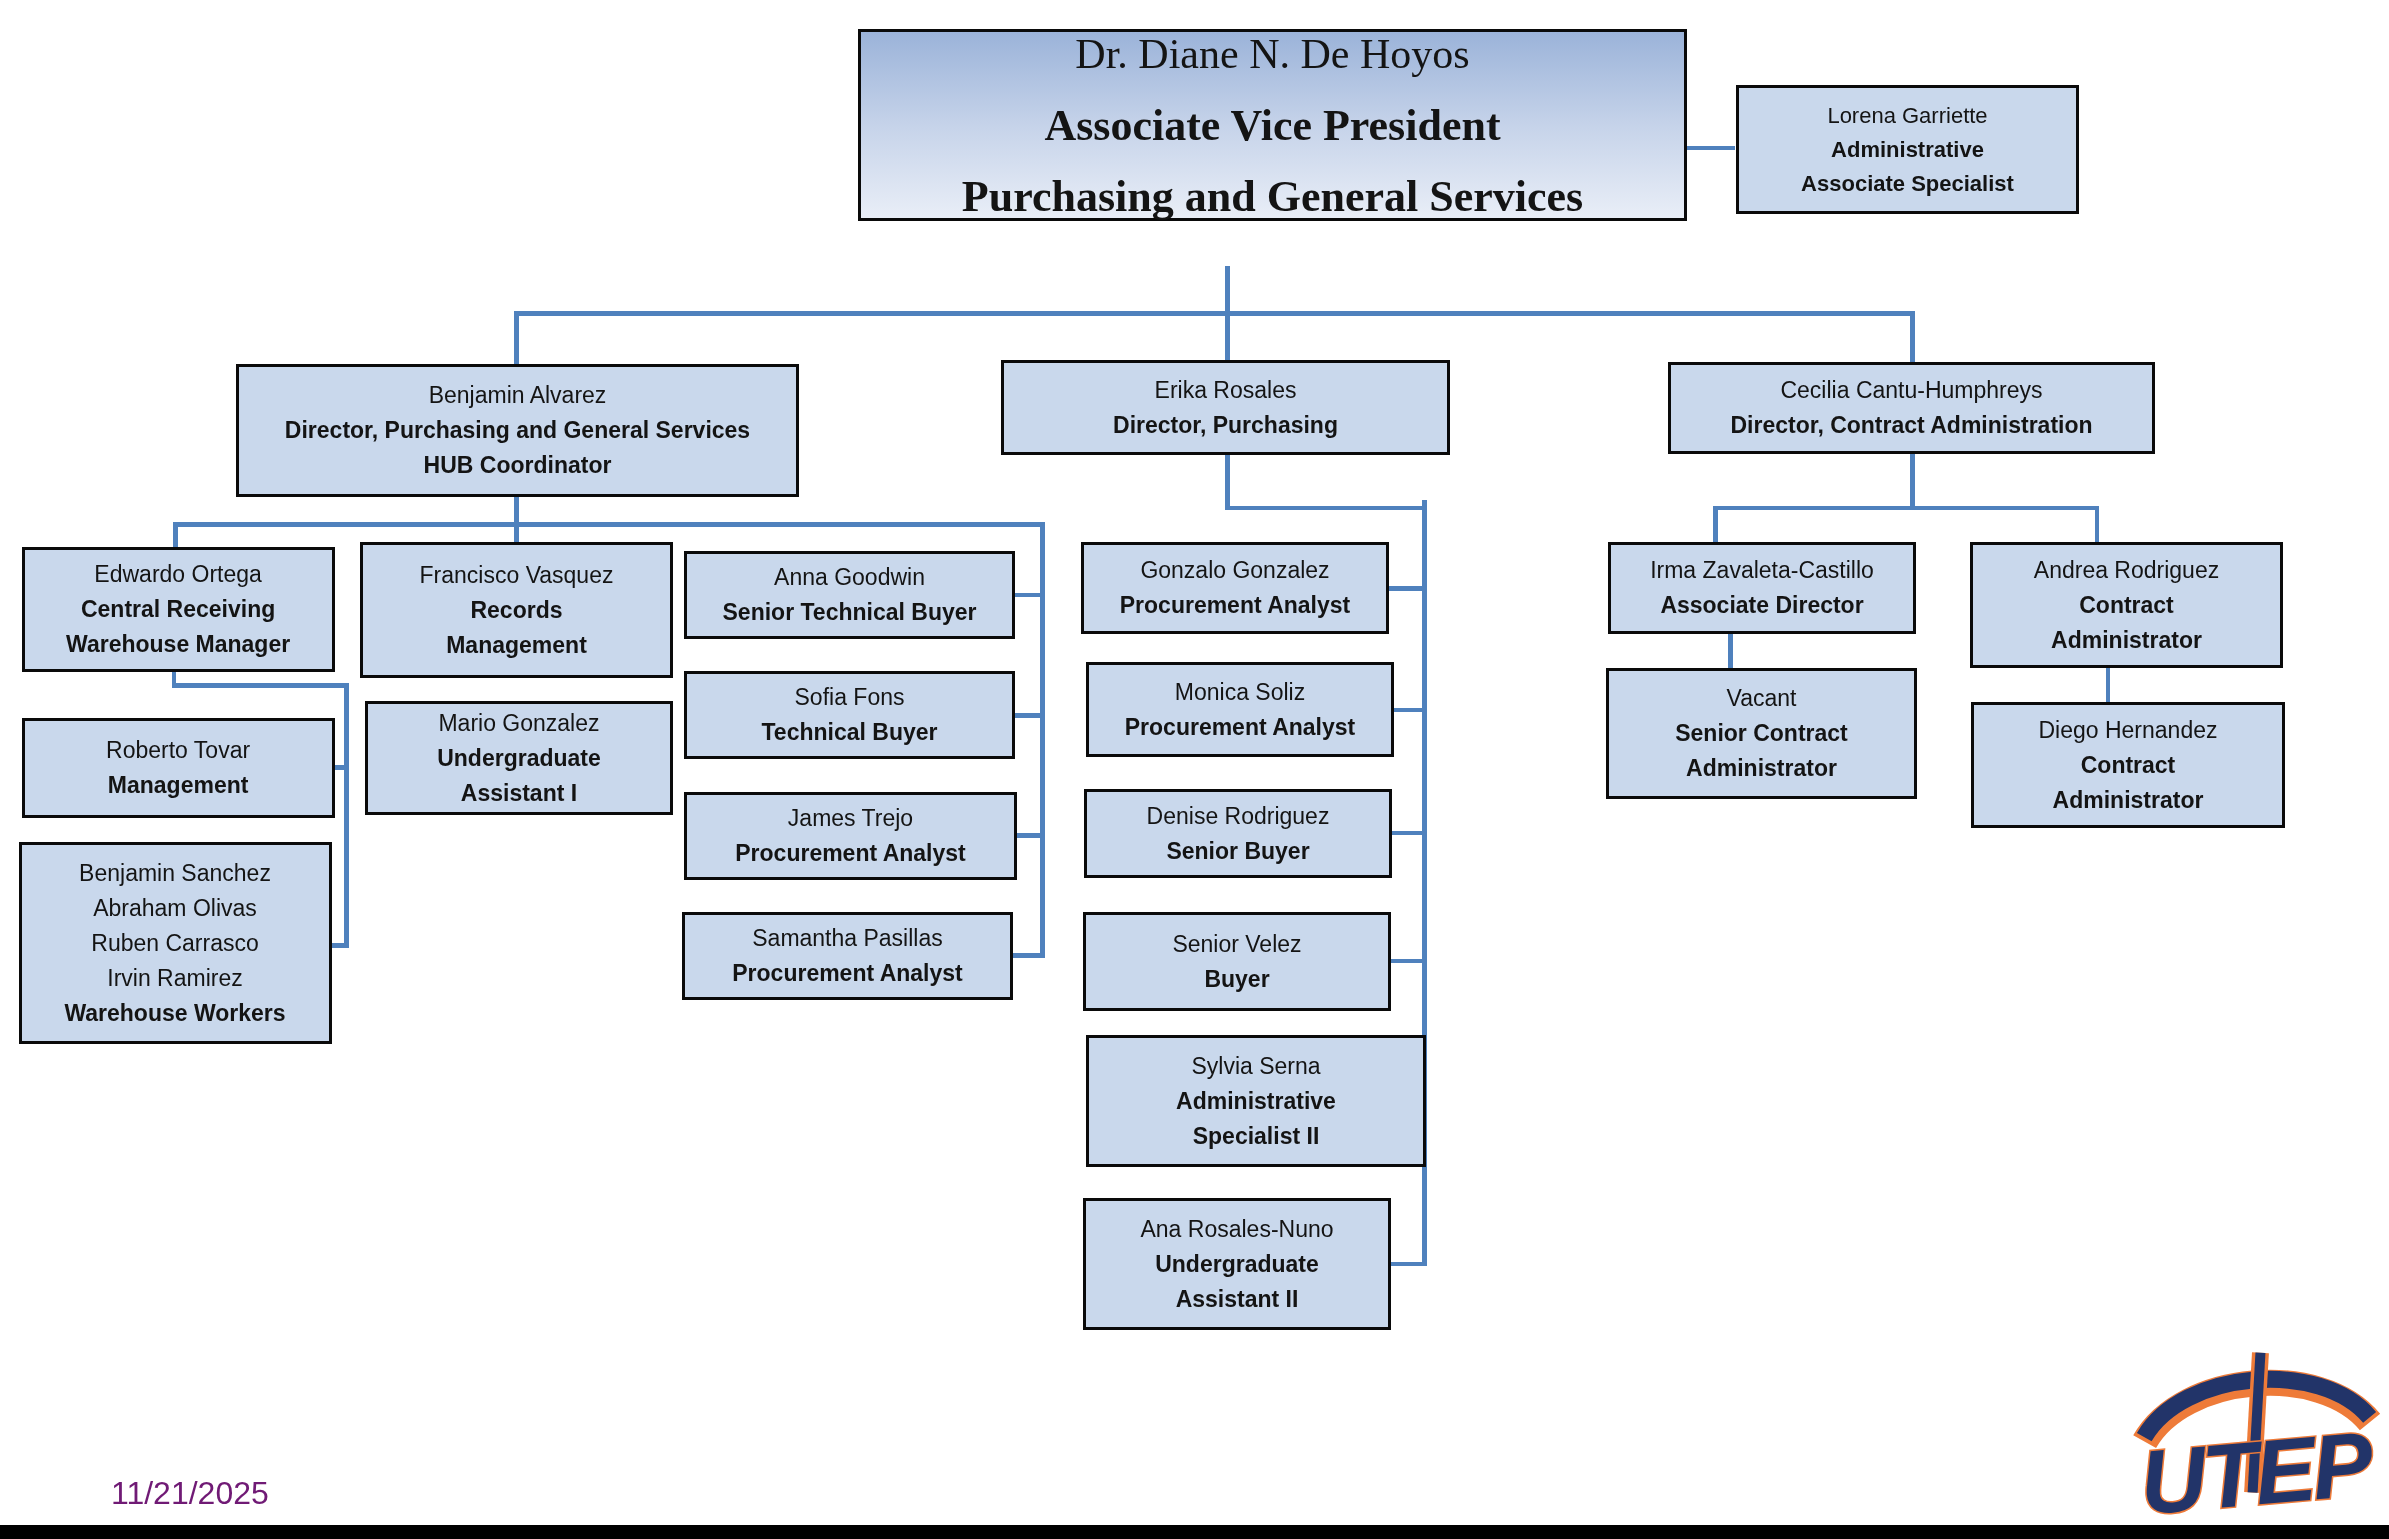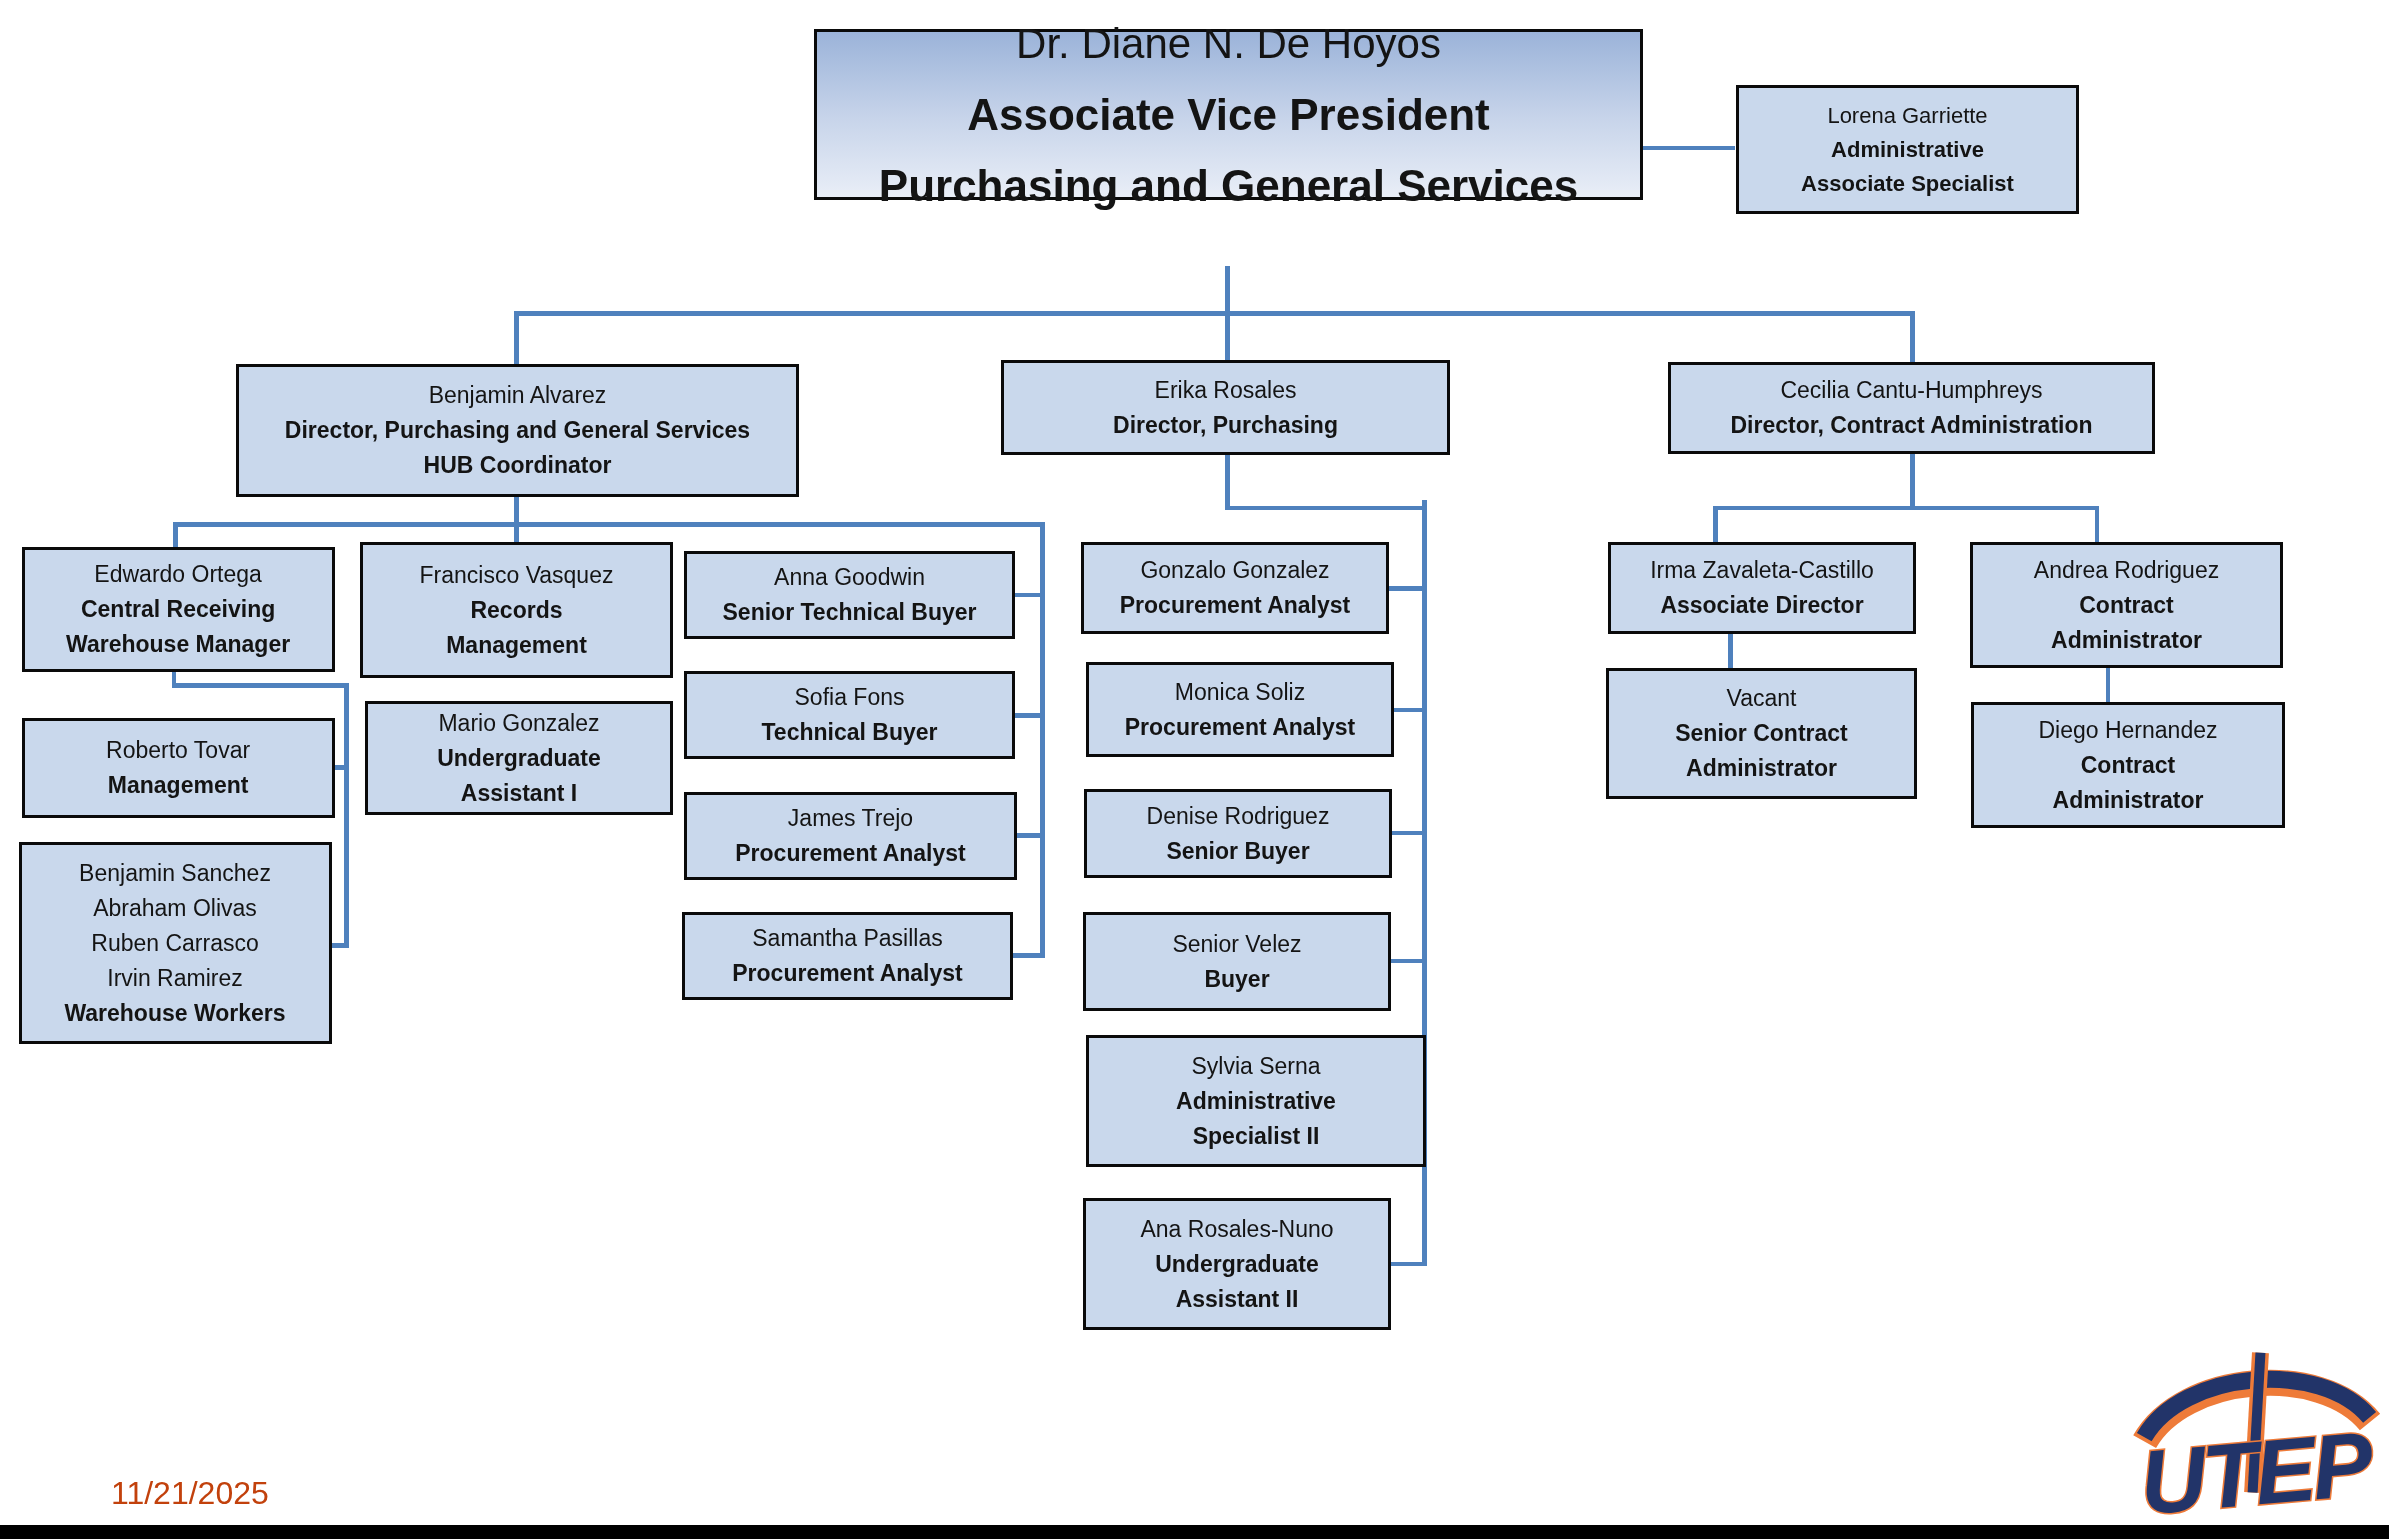--- a/index.html
+++ b/index.html
@@ -24,21 +24,21 @@
   .node .b{font-weight:bold;}
   .node.avp{
     background:linear-gradient(180deg,#9bb3d9 0%,#c7d4ea 52%,#e9eef7 100%);
     font-size:42px;line-height:71px;
   }
   .node.avp .b{font-size:44px;}
   .node.lorena{font-size:22px;line-height:34px;}
   .node.dir{line-height:35px;}
   .date-label{
     position:absolute;left:111px;top:1475px;
-    font-size:32px;color:#c2410c;z-index:2;
+    font-size:32px;color:#701a75;z-index:2;
   }
   .bottom-bar{
     position:absolute;left:0;top:1525px;width:2389px;height:14px;
     background:#000000;z-index:3;
   }
   .logo{
     position:absolute;left:2131px;top:1341px;width:254px;height:197px;z-index:4;
   }
 </style>
 </head>
@@ -79,21 +79,21 @@
       <line x1="1806" y1="1642" x2="1850" y2="1642"></line>
       <line x1="2484" y1="590" x2="2484" y2="663"></line>
       <line x1="2225" y1="660" x2="2727" y2="660"></line>
       <line x1="2228" y1="657" x2="2228" y2="704"></line>
       <line x1="2724" y1="657" x2="2724" y2="704"></line>
       <line x1="2248" y1="824" x2="2248" y2="868"></line>
       <line x1="2738" y1="868" x2="2738" y2="912"></line>
     </g>
   </svg>
 
-  <div class="node avp" style="left:814px;top:29px;width:829px;height:171px;">
+  <div class="node avp" style="left:858px;top:29px;width:829px;height:192px;font-family:Liberation Serif, serif;">
     <div class="ln">Dr. Diane N. De Hoyos</div>
     <div class="ln b">Associate Vice President</div>
     <div class="ln b">Purchasing and General Services</div>
   </div>
 
   <div class="node lorena" style="left:1736px;top:85px;width:343px;height:129px;">
     <div class="ln">Lorena Garriette</div>
     <div class="ln b">Administrative</div>
     <div class="ln b">Associate Specialist</div>
   </div>

